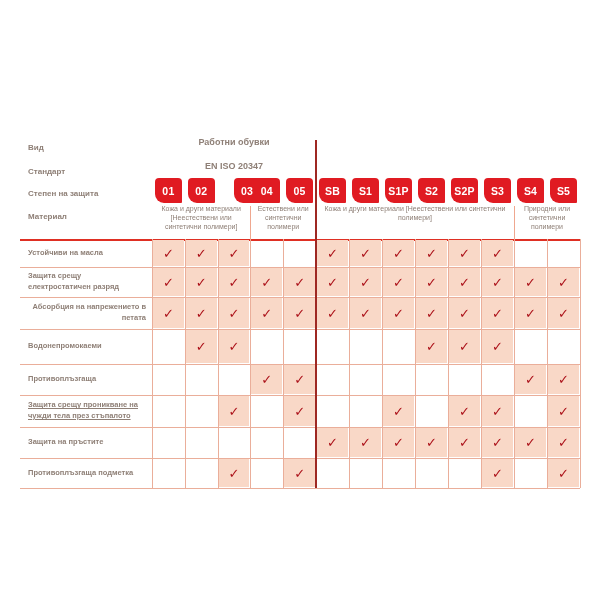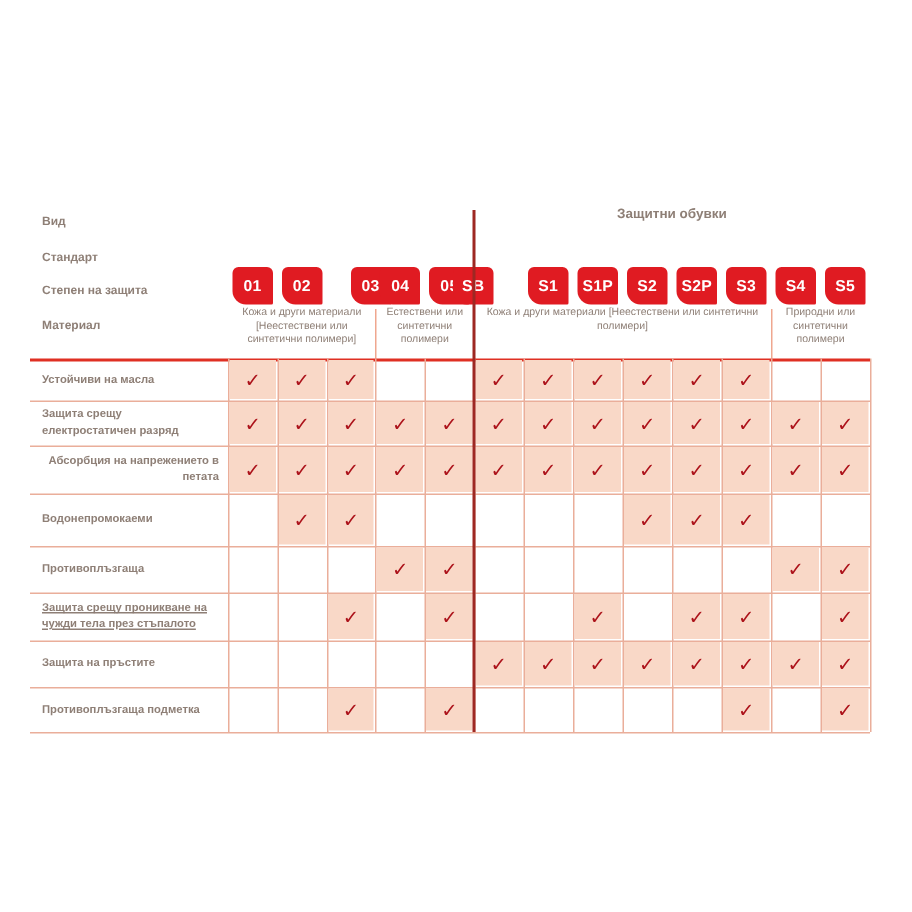--- a/index.html
+++ b/index.html
@@ -33,29 +33,30 @@
 <body>
 
 <div class="canvas">
 
 
   <div class="fieldlabel" style="top:143px">Вид</div>
   <div class="fieldlabel" style="top:167px">Стандарт</div>
   <div class="fieldlabel" style="top:189px">Степен на защита</div>
   <div class="fieldlabel" style="top:212px">Материал</div>
 
-  <div class="sechead sec-safety sec-name">Защитни обувки</div>
+  <div class="sechead sec-work sec-name">Работни обувки</div>
+  <div class="sechead sec-work sec-std">EN ISO 20347</div>
 
   <div id="badges">
       <div class="badge" style="left: 154.9px;">01</div>
       <div class="badge" style="left: 187.7px;">02</div>
       <div class="badge" style="left: 220.5px; margin-left: 13px;">03</div>
       <div class="badge" style="left: 253.3px;">04</div>
       <div class="badge" style="left: 286.1px;">05</div>
-      <div class="badge" style="left: 302px;">SB</div>
+      <div class="badge" style="left: 319px;">SB</div>
       <div class="badge" style="left: 352px;">S1</div>
       <div class="badge" style="left: 385px;">S1P</div>
       <div class="badge" style="left: 418px;">S2</div>
       <div class="badge" style="left: 451px;">S2P</div>
       <div class="badge" style="left: 484px;">S3</div>
       <div class="badge" style="left: 517px;">S4</div>
       <div class="badge" style="left: 550px;">S5</div>
     </div>
   <div id="captions">
       <div class="caption" style="left: 154px; width: 94.4px;">Кожа и други материали [Неестествени или синтетични полимери]</div>

